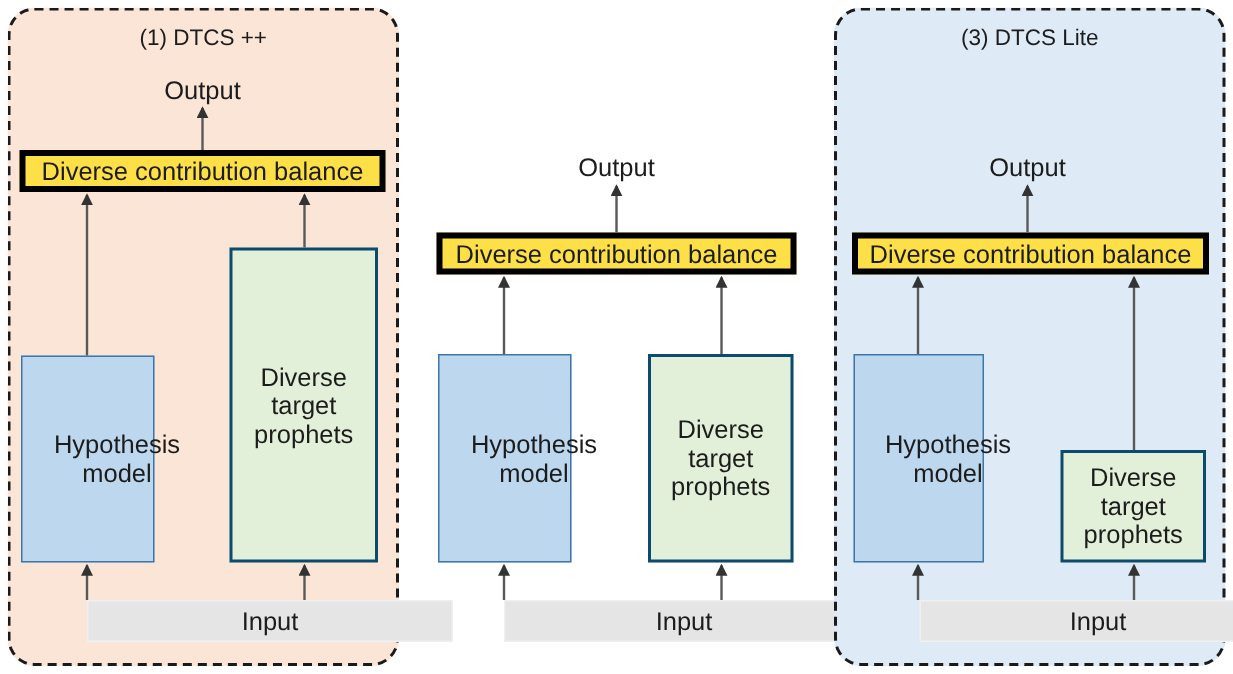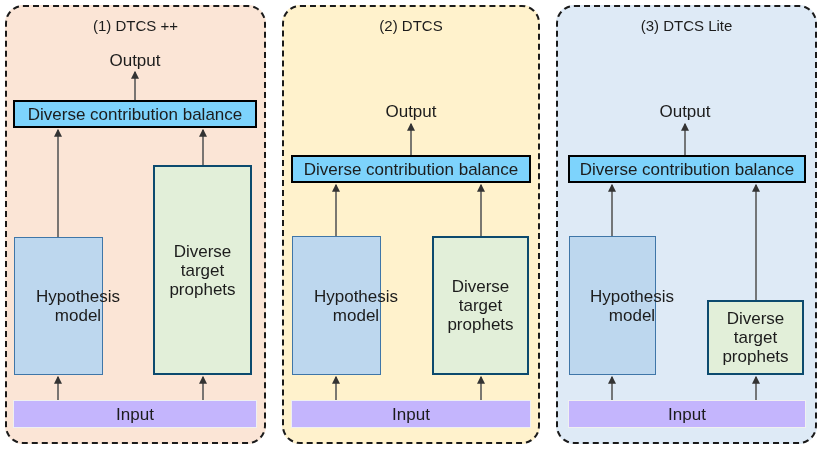--- a/index.html
+++ b/index.html
@@ -52,26 +52,27 @@
     display: flex;
     align-items: center;
     justify-content: center;
     text-align: center;
     color: #1c1c1c;
     font-size: 17px;
     line-height: 19px;
   }
 
   .bar-gray {
-    background: #7dd3fc;
-    border: 2px solid #000000;
+    background: #fde047;
+    border: 4px solid #000000;
   }
   .bar-input {
-    background: #c4b5fd;
+    background: #e5e5e5;
     border: 1px solid #eff0f1;
+    margin-left: 45px;
   }
   .box-blue {
     background: #bdd7ee;
     border: 1px solid #3f76a8;
     padding-left: 39px;
   }
   .box-green {
     background: #e2efd9;
     border: 2px solid #0c4a6e;
   }
@@ -112,23 +113,20 @@
   <div class="node box-green" style="left:153px; top:165px; width:99px; height:210px;">
     <span>
       <span>Diverse</span><br>
       <span>target</span><br>
       <span>prophets</span>
     </span>
   </div>
 
   <div class="node bar-input" style="left:13px; top:400px; width:244px; height:28px;">Input</div>
 
-  <div class="panel panel-2">
-    <div class="panel-title">(2) DTCS</div>
-  </div>
 
   <div class="node plain-label" style="left:371px; top:100px; width:80px; height:22px;">Output</div>
 
   <div class="node bar-gray" style="left:291px; top:155px; width:240px; height:28px;">Diverse contribution balance</div>
 
   <div class="node box-blue" style="left:292px; top:236px; width:89px; height:139px;">
     <span>
       <span>Hypothesis</span><br>
       <span>model</span>
     </span>

